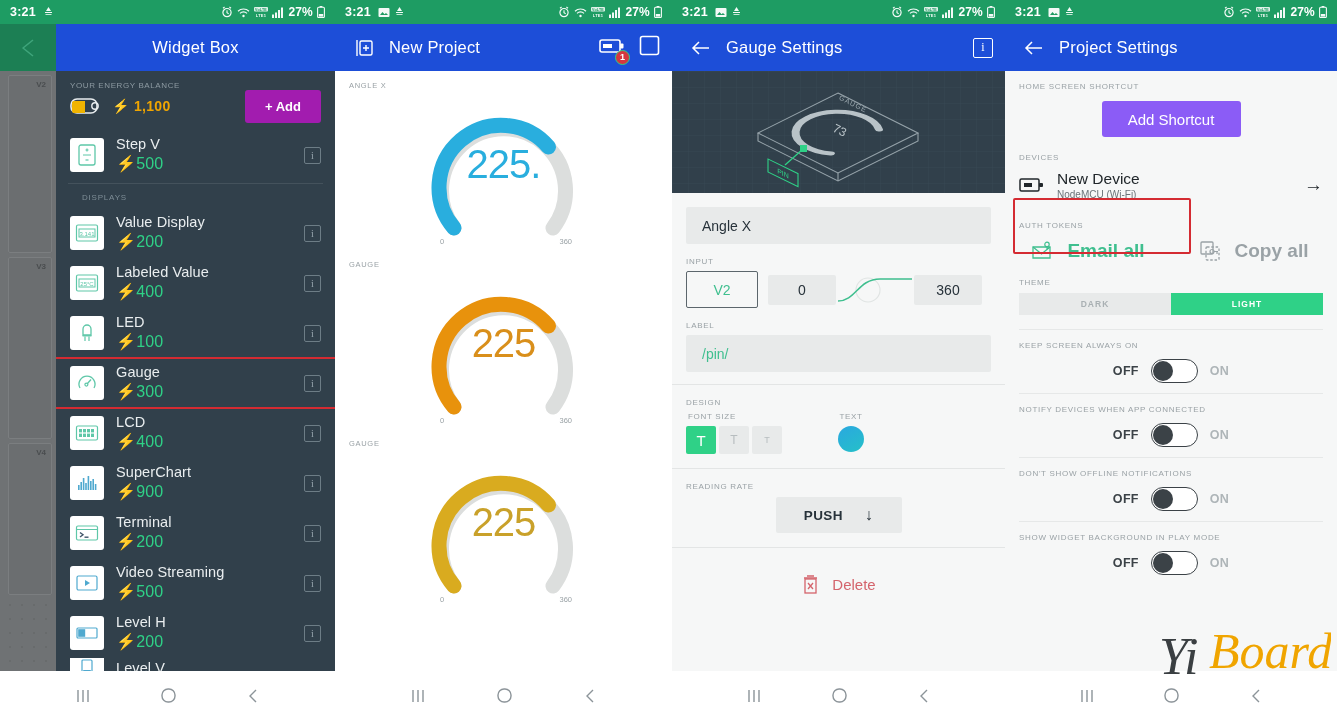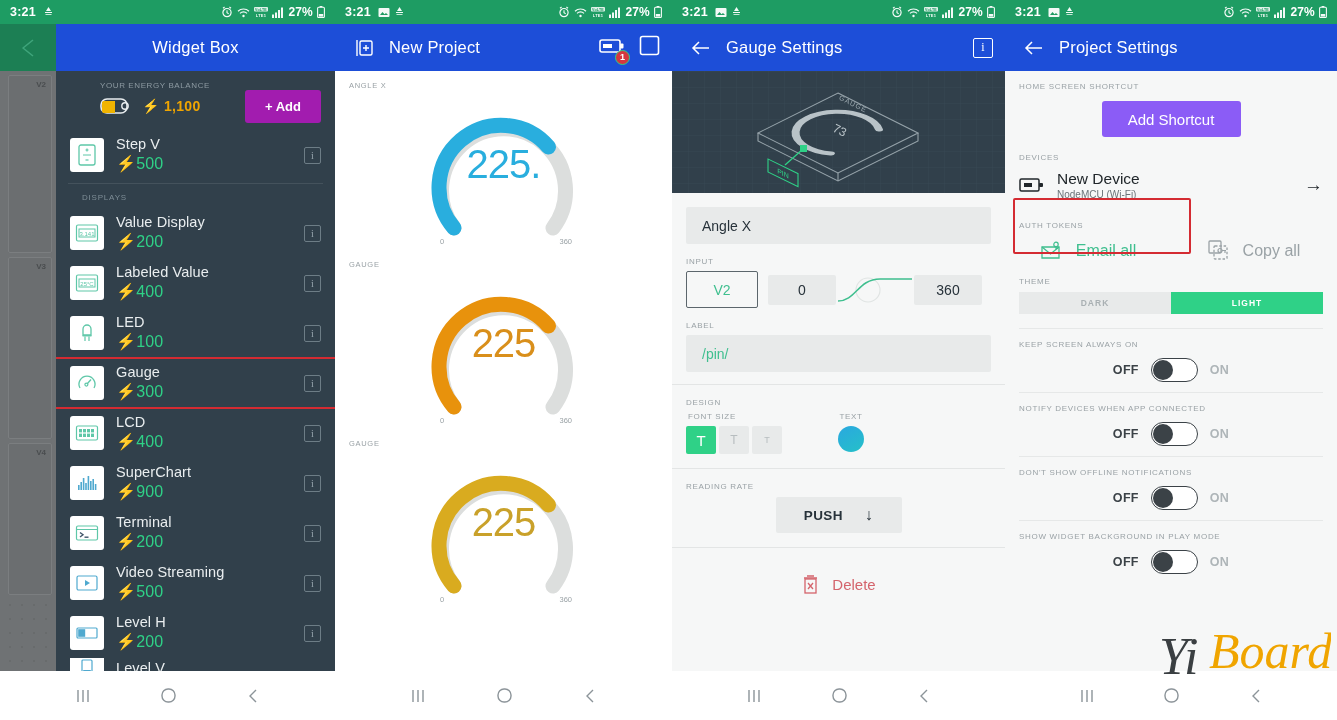--- a/index.html
+++ b/index.html
@@ -60,21 +60,21 @@
   .dotgrid { position: absolute; left: 6px; bottom: 6px; width: 48px; height: 66px; opacity: .35; }
 
   .drawer {
     position: absolute; left: 56px; top: 0; width: 279px; height: 600px;
     background: #31404b; overflow: hidden;
   }
   .energy {
     padding: 10px 14px 12px 14px; background: #31404b;
     display: flex; align-items: flex-start;
   }
-  .energy-left { flex: 1; margin-left: 30px; }
+  .energy-left { flex: 1; }
   .energy-label { font-size: 8px; color: #8d9aa2; letter-spacing: .6px; margin-bottom: 7px; }
   .energy-row { display: flex; align-items: center; gap: 8px; }
   .energy-val { color: #f0a500; font-size: 14px; font-weight: bold; letter-spacing: .3px; }
   .add-btn {
     background: #a21caf; color: #ffffff; font-size: 13px; font-weight: bold;
     padding: 9px 20px; border-radius: 3px; margin-top: 9px;
   }
 
   .section-head {
     font-size: 8px; color: #7e8d96; letter-spacing: .8px;
@@ -162,21 +162,22 @@
     margin: 10px auto 0 auto; width: 139px; height: 36px; background: #8b5cf6;
     border-radius: 3px; color: #ffffff; font-size: 15px;
     display: flex; align-items: center; justify-content: center;
   }
   .device-row { display: flex; align-items: center; padding: 8px 14px 10px 14px; }
   .dev-name { font-size: 15.5px; color: #21272b; line-height: 1.1; }
   .dev-sub { font-size: 10px; color: #6b7479; margin-top: 2px; }
   .tok-row { display: flex; align-items: center; padding: 10px 0 12px 0; }
   .tok {
     flex: 1; display: flex; align-items: center; justify-content: center; gap: 13px;
-    font-size: 16px;
+    font-size: 19px;
+    font-weight: bold;
   }
   .tok.green { color: #3fbf8f; }
   .tok.grey { color: #9aa2a6; align-items: center; }
   .theme-row { display: flex; margin: 6px 14px 0 14px; }
   .theme-btn {
     flex: 1; height: 22px; display: flex; align-items: center; justify-content: center;
     font-size: 8.5px; letter-spacing: 1px; font-weight: bold;
   }
   .theme-btn.off { background: #e8eaea; color: #a9b0b3; }
   .theme-btn.on { background: #2fd187; color: #ffffff; }

